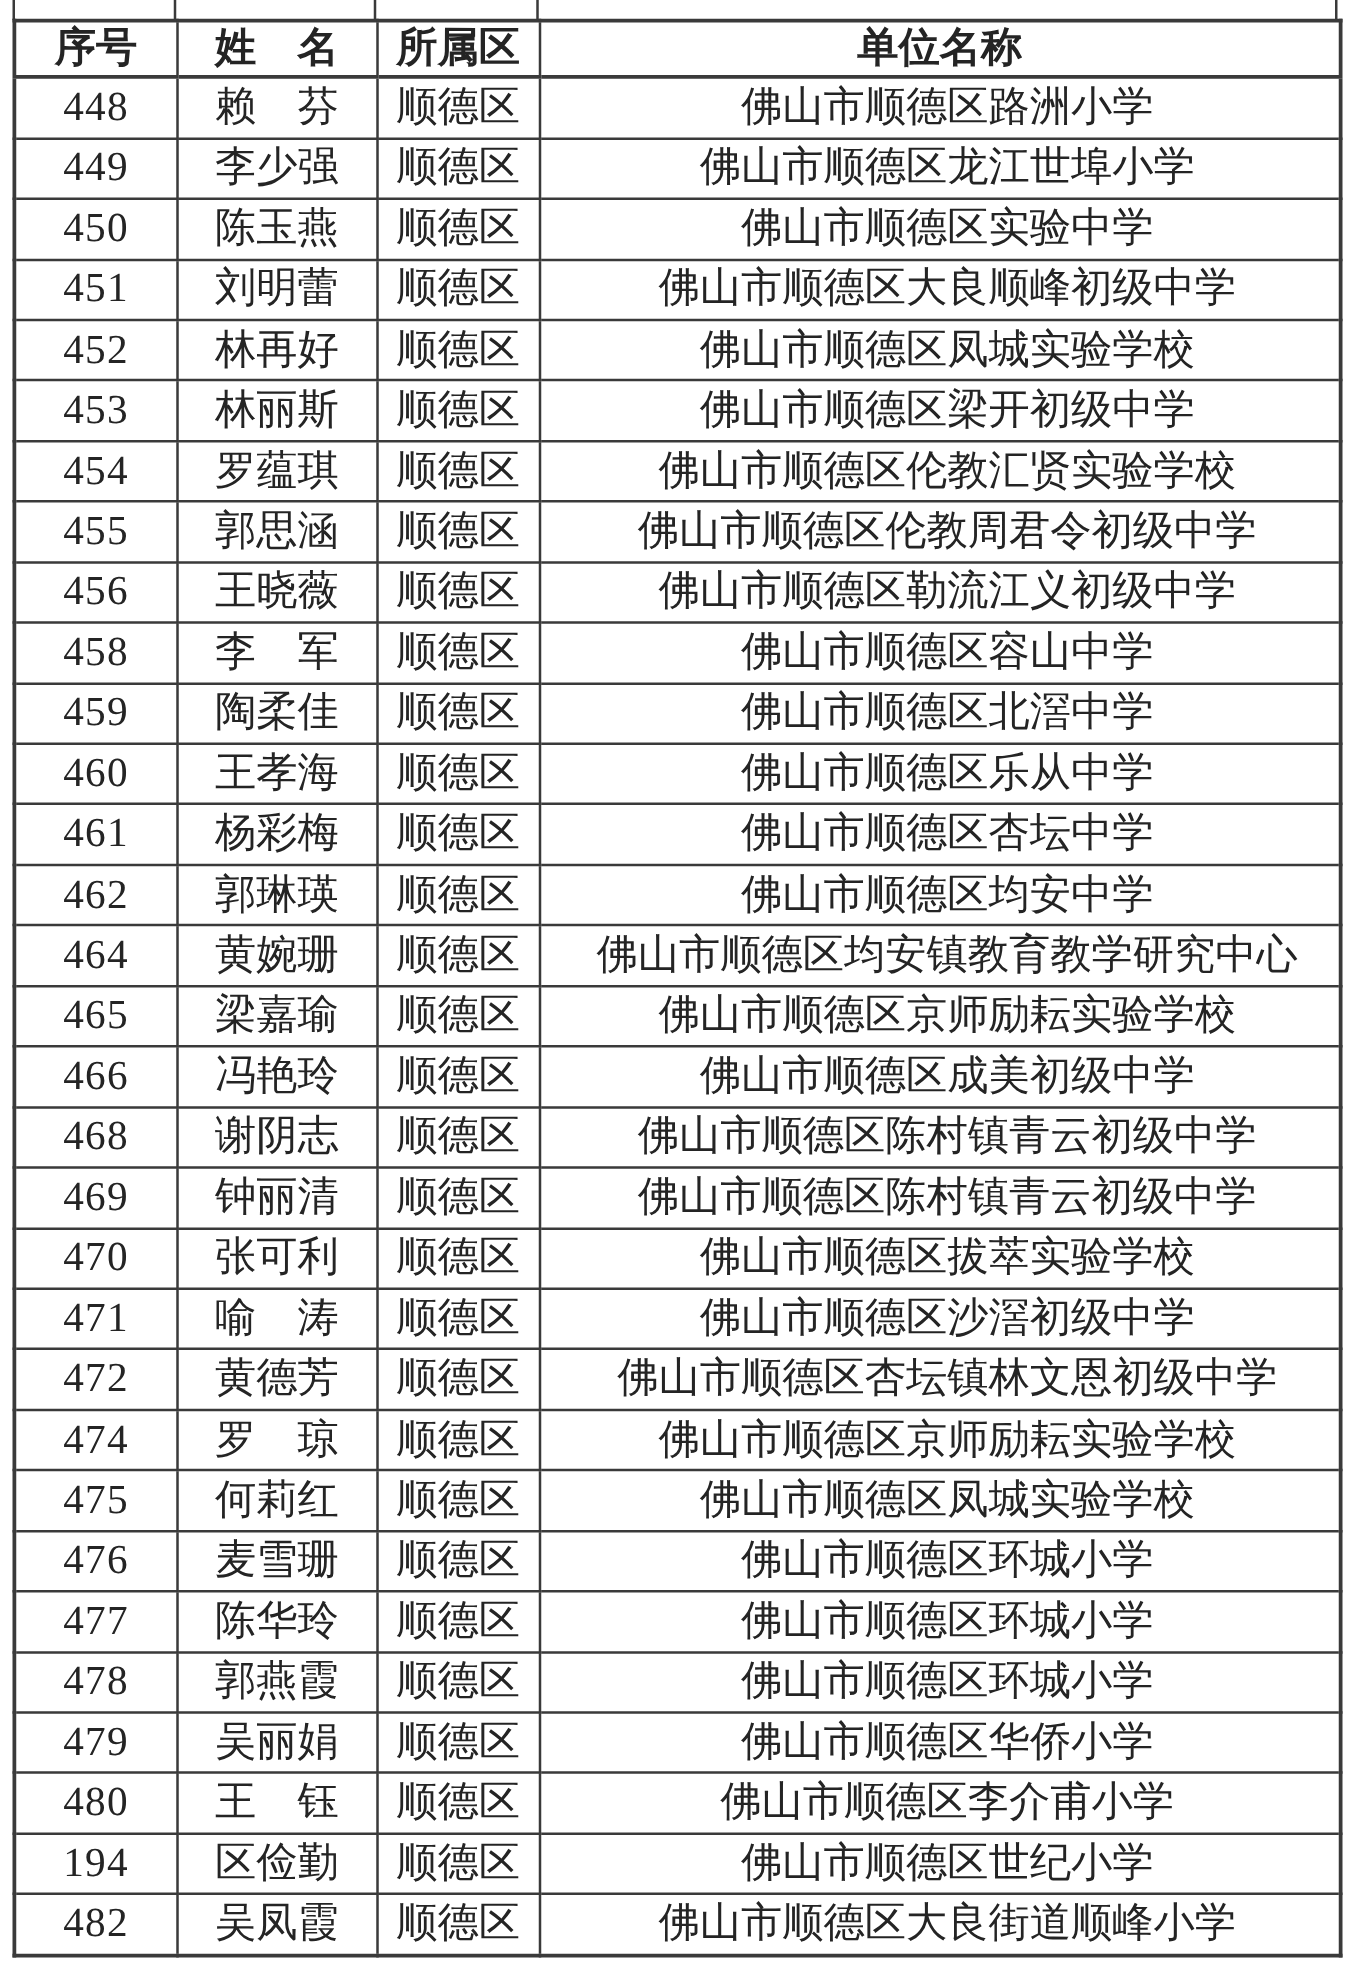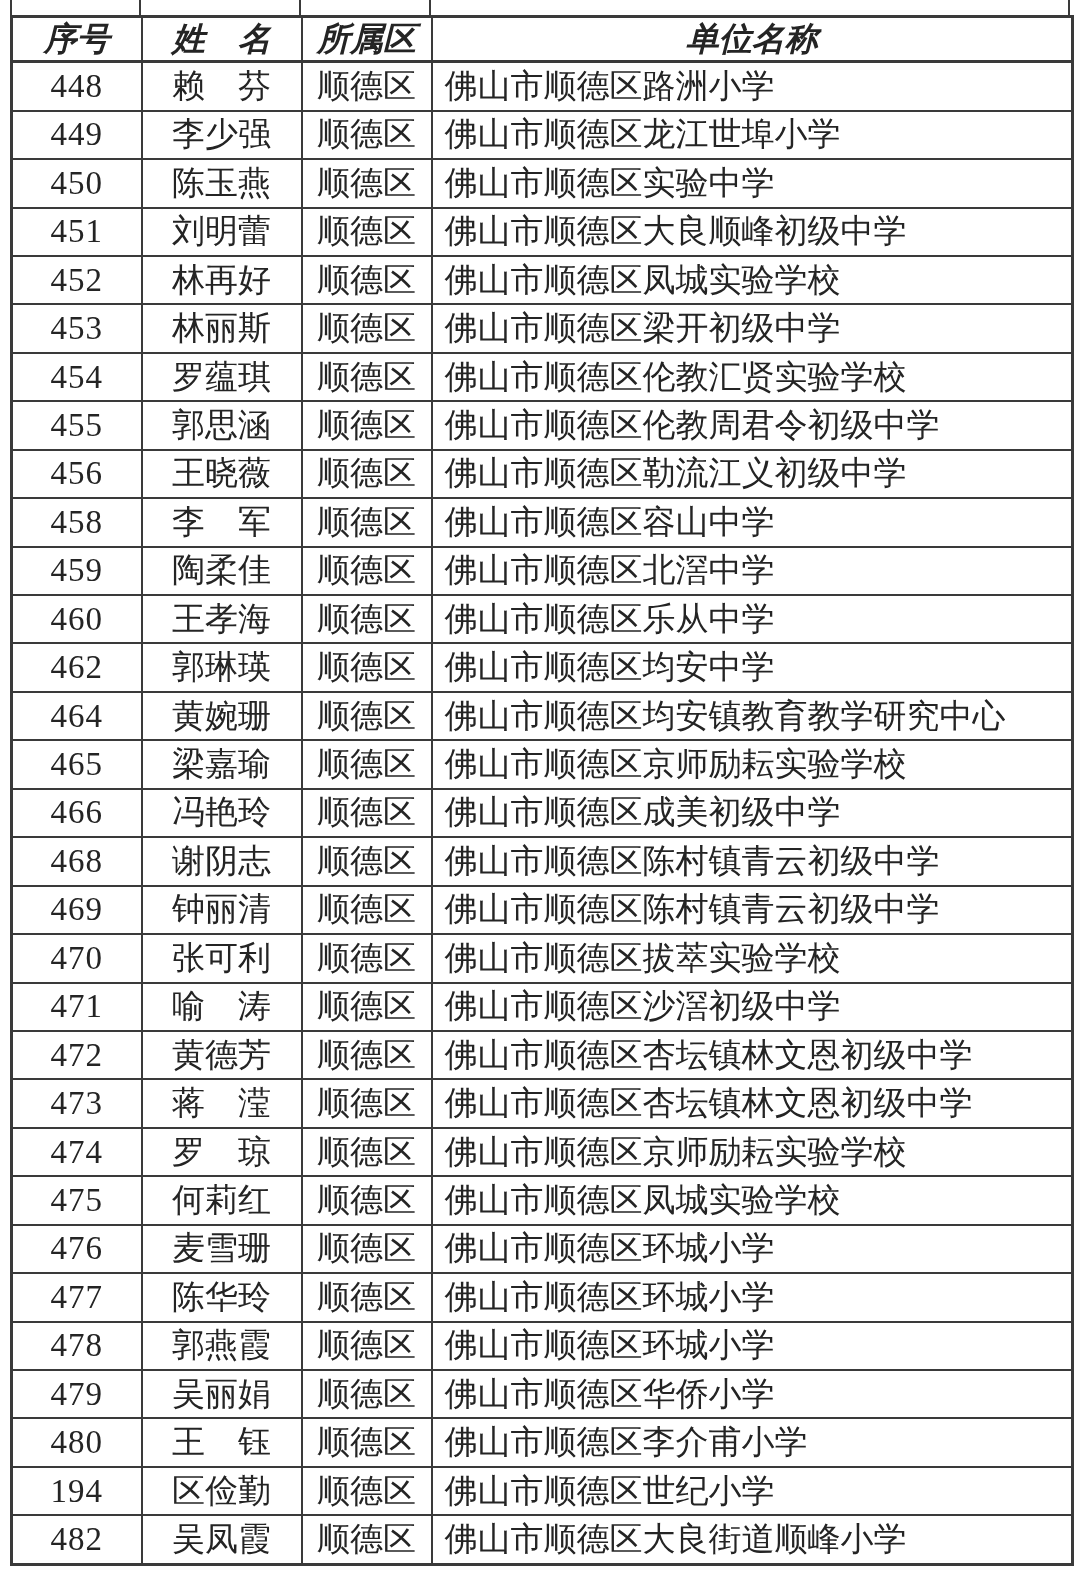--- a/index.html
+++ b/index.html
@@ -42,24 +42,23 @@
     text-align: center;
     vertical-align: middle;
     font-size: 33px;
     line-height: 1;
     padding: 0;
   }
   .roster thead th {
     height: 45px;
     font-weight: bold;
     border-bottom: 3px solid var(--line);
-    font-style: italic;
   }
   .roster td.cell-unit {
-    text-align: left;
+    text-align: center;
     padding-left: 12px;
   }
   .roster td.cell-no {
     letter-spacing: 1px;
   }
 </style>
 </head>
 <body>
 
 <div class="page">
@@ -152,20 +151,26 @@
           <td class="cell-district">顺德区</td>
           <td class="cell-unit">佛山市顺德区北滘中学</td>
         </tr>
         <tr>
           <td class="cell-no">460</td>
           <td class="cell-name">王孝海</td>
           <td class="cell-district">顺德区</td>
           <td class="cell-unit">佛山市顺德区乐从中学</td>
         </tr>
         <tr>
+          <td class="cell-no">461</td>
+          <td class="cell-name">杨彩梅</td>
+          <td class="cell-district">顺德区</td>
+          <td class="cell-unit">佛山市顺德区杏坛中学</td>
+        </tr>
+        <tr>
           <td class="cell-no">462</td>
           <td class="cell-name">郭琳瑛</td>
           <td class="cell-district">顺德区</td>
           <td class="cell-unit">佛山市顺德区均安中学</td>
         </tr>
         <tr>
           <td class="cell-no">464</td>
           <td class="cell-name">黄婉珊</td>
           <td class="cell-district">顺德区</td>
           <td class="cell-unit">佛山市顺德区均安镇教育教学研究中心</td>
@@ -206,26 +211,20 @@
           <td class="cell-district">顺德区</td>
           <td class="cell-unit">佛山市顺德区沙滘初级中学</td>
         </tr>
         <tr>
           <td class="cell-no">472</td>
           <td class="cell-name">黄德芳</td>
           <td class="cell-district">顺德区</td>
           <td class="cell-unit">佛山市顺德区杏坛镇林文恩初级中学</td>
         </tr>
         <tr>
-          <td class="cell-no">473</td>
-          <td class="cell-name">蒋　滢</td>
-          <td class="cell-district">顺德区</td>
-          <td class="cell-unit">佛山市顺德区杏坛镇林文恩初级中学</td>
-        </tr>
-        <tr>
           <td class="cell-no">474</td>
           <td class="cell-name">罗　琼</td>
           <td class="cell-district">顺德区</td>
           <td class="cell-unit">佛山市顺德区京师励耘实验学校</td>
         </tr>
         <tr>
           <td class="cell-no">475</td>
           <td class="cell-name">何莉红</td>
           <td class="cell-district">顺德区</td>
           <td class="cell-unit">佛山市顺德区凤城实验学校</td>

